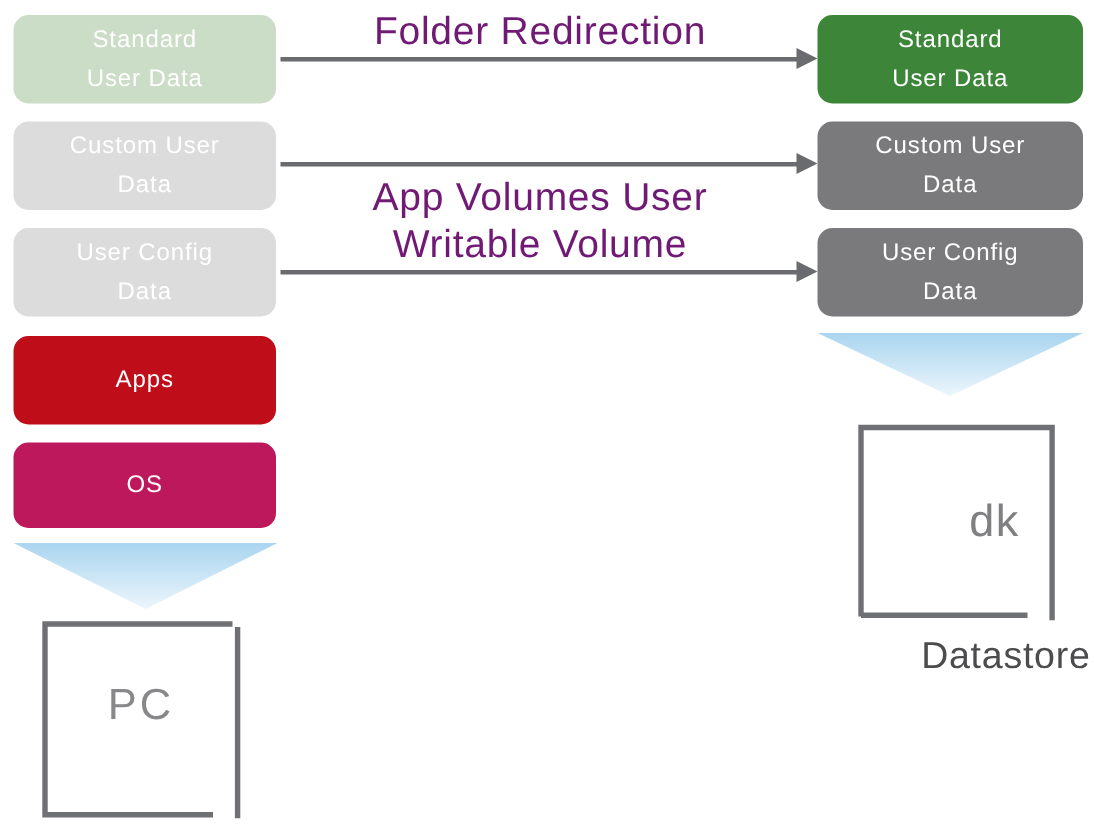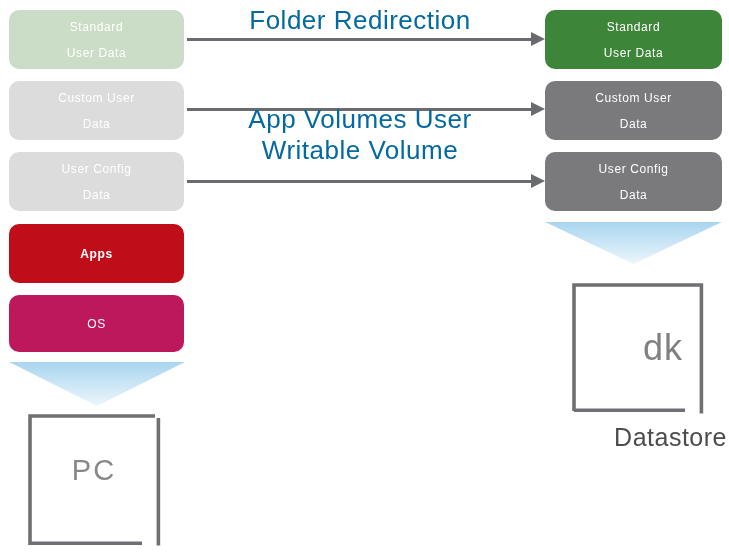--- a/index.html
+++ b/index.html
@@ -11,21 +11,21 @@
   }
   #stage { position: absolute; inset: 0; width: 729px; height: 554px; }
 
   
   .sbox {
     position: absolute;
     border-radius: 10px;
     display: flex; align-items: center; justify-content: center;
     text-align: center;
     color: #ffffff;
-    font-size: 12px; font-weight: 500;
+    font-size: 16px; font-weight: 500;
     letter-spacing: 0.6px; line-height: 26px;
     white-space: pre-line;
   }
   .lcol { left: 9px;  width: 175px; }
   .rcol { left: 545px; width: 177px; }
 
   .bg-green-faded { background: #cbddc6; }
   .bg-gray-faded  { background: #dcdcdc; }
   .bg-red         { background: #c00d1a; }
   .bg-teal        { background: #be185d; }
@@ -44,36 +44,36 @@
   .arrow-head {
     position: absolute; width: 0; height: 0;
     border-left: 14px solid #6a6b6e;
     border-top: 7px solid transparent;
     border-bottom: 7px solid transparent;
   }
 
   .conn-label {
     position: absolute; left: 187px; width: 346px;
     text-align: center;
-    color: #0369a1;
+    color: #701a75;
     font-size: 26px; font-weight: 500;
     letter-spacing: 0.5px; line-height: 31px;
     white-space: pre-line;
   }
 
   .device-svg { position: absolute; }
 
   .device-text {
     position: absolute;
     color: #88888b;
     letter-spacing: 2px;
     display: flex; align-items: center; justify-content: center;
   }
   #pc-text { left: 29px; top: 414px; width: 130px; height: 112px; font-size: 29px; }
-  #dk-text { left: 618px; top: 330px; width: 90px; height: 36px; font-size: 36px; color: #808083; letter-spacing: 1px; }
+  #dk-text { left: 618px; top: 330px; width: 90px; height: 36px; font-size: 30px; color: #808083; letter-spacing: 1px; }
 
   #datastore-label {
     position: absolute; left: 549px; top: 423px; width: 178px;
     text-align: right;
     color: #4c4c4e; font-size: 25px; font-weight: 400;
     letter-spacing: 0.5px;
   }
 </style>
 </head>
 <body>
@@ -82,41 +82,41 @@
 
   <div class="sbox lcol bg-green-faded" style="top:10px;  height:59px;">Standard
 User Data</div>
 
   <div class="sbox lcol bg-gray-faded" style="top:81px;  height:59px;">Custom User
 Data</div>
 
   <div class="sbox lcol bg-gray-faded" style="top:152px; height:59px;">User Config
 Data</div>
 
-  <div class="sbox lcol bg-red" style="top:224px; height:59px;font-weight:bold;">Apps</div>
+  <div class="sbox lcol bg-red" style="top:224px; height:59px;">Apps</div>
 
   <div class="sbox lcol bg-teal" style="top:295px; height:57px;">OS</div>
 
   <div class="down-tri" style="left:9px; top:362px; width:176px; height:44px;"></div>
 
   <svg class="device-svg" style="left:27px; top:413px;" width="134" height="134">
     <path d="M115 130.2 H3 V3 H128" fill="none" stroke="#6f7073" stroke-width="3.6"></path>
     <line x1="131.4" y1="5" x2="131.4" y2="132.5" stroke="#6f7073" stroke-width="3.6"></line>
   </svg>
   <div class="device-text" id="pc-text">PC</div>
 
   <div class="conn-label" style="top:5px;">Folder Redirection</div>
 
   <div class="arrow-line" style="left:187px; top:38px; width:345px;"></div>
   <div class="arrow-head" style="left:531px; top:32px;"></div>
 
   <div class="arrow-line" style="left:187px; top:108px; width:345px;"></div>
   <div class="arrow-head" style="left:531px; top:102px;"></div>
 
-  <div class="conn-label" style="top:104px;">App Volumes User
+  <div class="conn-label" style="top:116px;">App Volumes User
 Writable Volume</div>
 
   <div class="arrow-line" style="left:187px; top:180px; width:345px;"></div>
   <div class="arrow-head" style="left:531px; top:174px;"></div>
 
   <div class="sbox rcol bg-green" style="top:10px;  height:59px;">Standard
 User Data</div>
 
   <div class="sbox rcol bg-gray" style="top:81px;  height:59px;">Custom User
 Data</div>

